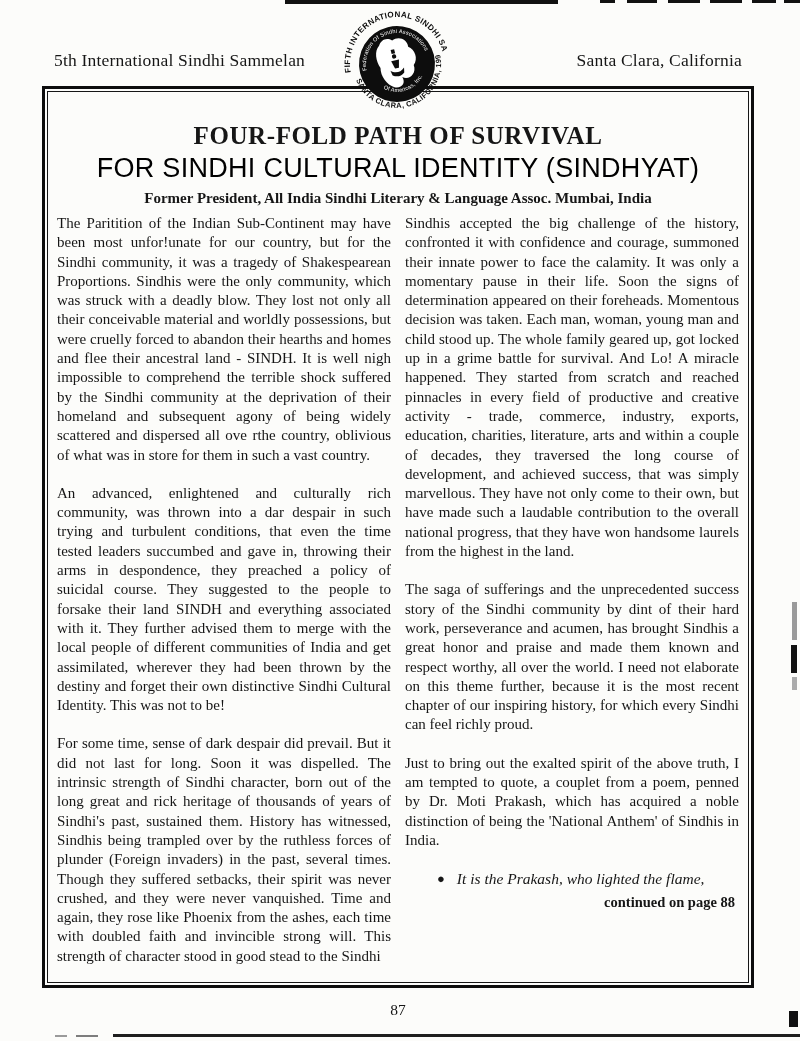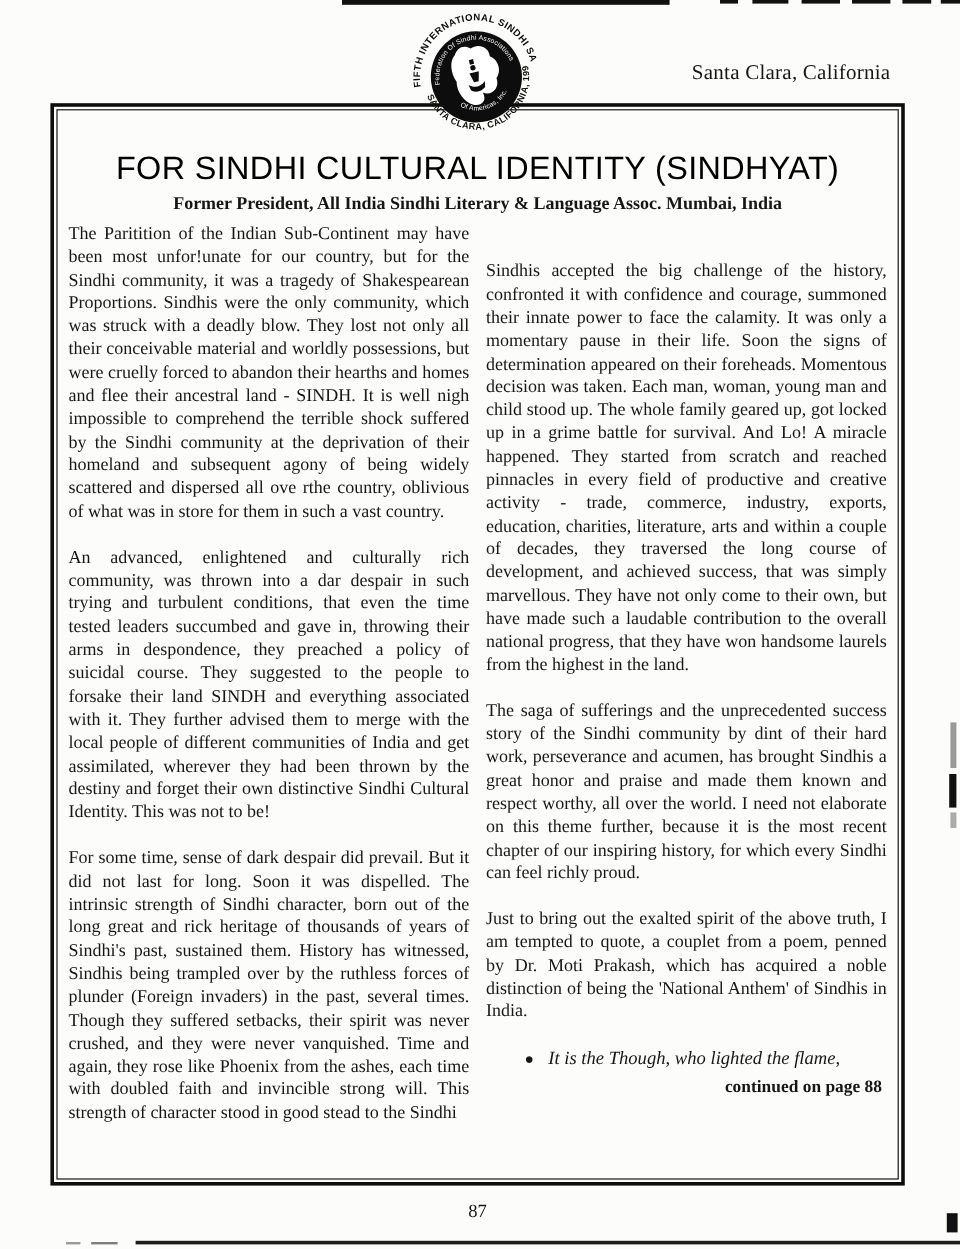--- a/index.html
+++ b/index.html
@@ -28,21 +28,21 @@
     font-family:"Liberation Serif", serif;margin:0;
   }
   .subtitle{
     text-align:center;font-weight:400;font-size:27px;letter-spacing:.3px;
     font-family:"Liberation Sans", sans-serif;margin:3px 0 0 0;color:#000000;
   }
   .byline{
     text-align:center;font-weight:bold;font-size:15px;margin:6px 0 0 0;
   }
   .cols{
-    display:flex;gap:14px;margin-top:7px;align-items:center;
+    display:flex;gap:14px;margin-top:7px;
   }
   .col{width:335px;text-align:justify;}
   .col p{
     font-size:15px;line-height:19.3px;margin:0 0 19px 0;
     text-justify:inter-word;
   }
   .col p:last-child{margin-bottom:8px;}
   .quote-row{
     display:flex;align-items:flex-start;gap:12px;padding-left:32px;
     font-style:italic;font-size:15.5px;line-height:20px;margin-top:4px;
@@ -79,20 +79,21 @@
 <div class="page">
 
   <div class="artifact" style="left:285px;top:0;width:273px;height:4px;"></div>
   <div class="artifact" style="left:600px;top:0;width:15px;height:3px;"></div>
   <div class="artifact" style="left:627px;top:0;width:30px;height:3px;"></div>
   <div class="artifact" style="left:668px;top:0;width:32px;height:3px;"></div>
   <div class="artifact" style="left:710px;top:0;width:32px;height:3px;"></div>
   <div class="artifact" style="left:752px;top:0;width:24px;height:3px;"></div>
   <div class="artifact" style="left:784px;top:0;width:16px;height:3px;"></div>
 
+  <div class="hdr-left">5th International Sindhi Sammelan</div>
   <div class="hdr-right">Santa Clara, California</div>
 
   <svg class="logo" viewBox="0 0 112 112">
     <g transform="rotate(-14 56 56)">
       <defs>
         <path id="arcTop" d="M 9,56 A 47,47 0 0 1 103,56"></path>
         <path id="arcBottom" d="M 12,56 A 44,44 0 0 0 100,56"></path>
         <path id="arcInTop" d="M 25,56 A 31,31 0 0 1 87,56"></path>
         <path id="arcInBottom" d="M 28,56 A 28,28 0 0 0 84,56"></path>
       </defs>
@@ -114,36 +115,37 @@
         <circle cx="55" cy="48" r="2.2"></circle>
         <path d="M51,52 L59,52 L57,60 L53,60 Z"></path>
         <path d="M48,61 C52,65 58,65 62,61 L61,66 C57,69 53,69 49,66 Z"></path>
         <rect x="53.2" y="41" width="3.6" height="4"></rect>
       </g>
     </g>
   </svg>
 
   <div class="box">
     <div class="box-inner">
+      <h1 class="title">FOUR-FOLD PATH OF SURVIVAL</h1>
       <h2 class="subtitle">FOR SINDHI CULTURAL IDENTITY (SINDHYAT)</h2>
       <div class="byline">Former President, All India Sindhi Literary &amp; Language Assoc. Mumbai, India</div>
 
       <div class="cols">
         <div class="col">
           <p>The Paritition of the Indian Sub-Continent may have been most unfor!unate for our country, but for the Sindhi community, it was a tragedy of Shakespearean Proportions. Sindhis were the only community, which was struck with a deadly blow. They lost not only all their conceivable material and worldly possessions, but were cruelly forced to abandon their hearths and homes and flee their ancestral land - SINDH. It is well nigh impossible to comprehend the terrible shock suffered by the Sindhi community at the deprivation of their homeland and subsequent agony of being widely scattered and dispersed all ove rthe country, oblivious of what was in store for them in such a vast country.</p>
           <p>An advanced, enlightened and culturally rich community, was thrown into a dar despair in such trying and turbulent conditions, that even the time tested leaders succumbed and gave in, throwing their arms in despondence, they preached a policy of suicidal course. They suggested to the people to forsake their land SINDH and everything associated with it. They further advised them to merge with the local people of different communities of India and get assimilated, wherever they had been thrown by the destiny and forget their own distinctive Sindhi Cultural Identity. This was not to be!</p>
           <p>For some time, sense of dark despair did prevail. But it did not last for long. Soon it was dispelled. The intrinsic strength of Sindhi character, born out of the long great and rick heritage of thousands of years of Sindhi's past, sustained them. History has witnessed, Sindhis being trampled over by the ruthless forces of plunder (Foreign invaders) in the past, several times. Though they suffered setbacks, their spirit was never crushed, and they were never vanquished. Time and again, they rose like Phoenix from the ashes, each time with doubled faith and invincible strong will. This strength of character stood in good stead to the Sindhi</p>
         </div>
         <div class="col">
           <p>Sindhis accepted the big challenge of the history, confronted it with confidence and courage, summoned their innate power to face the calamity. It was only a momentary pause in their life. Soon the signs of determination appeared on their foreheads. Momentous decision was taken. Each man, woman, young man and child stood up. The whole family geared up, got locked up in a grime battle for survival. And Lo! A miracle happened. They started from scratch and reached pinnacles in every field of productive and creative activity - trade, commerce, industry, exports, education, charities, literature, arts and within a couple of decades, they traversed the long course of development, and achieved success, that was simply marvellous. They have not only come to their own, but have made such a laudable contribution to the overall national progress, that they have won handsome laurels from the highest in the land.</p>
           <p>The saga of sufferings and the unprecedented success story of the Sindhi community by dint of their hard work, perseverance and acumen, has brought Sindhis a great honor and praise and made them known and respect worthy, all over the world. I need not elaborate on this theme further, because it is the most recent chapter of our inspiring history, for which every Sindhi can feel richly proud.</p>
           <p>Just to bring out the exalted spirit of the above truth, I am tempted to quote, a couplet from a poem, penned by Dr. Moti Prakash, which has acquired a noble distinction of being the 'National Anthem' of Sindhis in India.</p>
           <div class="quote-row">
             <span class="bullet">●</span>
-            <span>It is the Though, who lighted the flame,</span>
+            <span>It is the Prakash, who lighted the flame,</span>
           </div>
           <div class="continued">continued on page 88</div>
         </div>
       </div>
     </div>
   </div>
 
 
   <div class="page-num">87</div>
 

